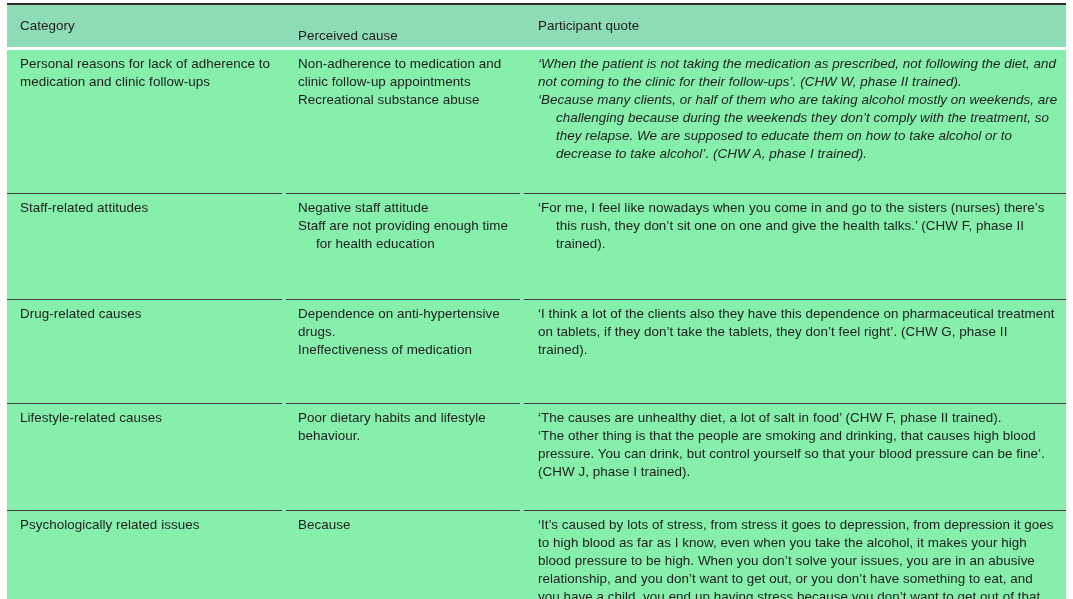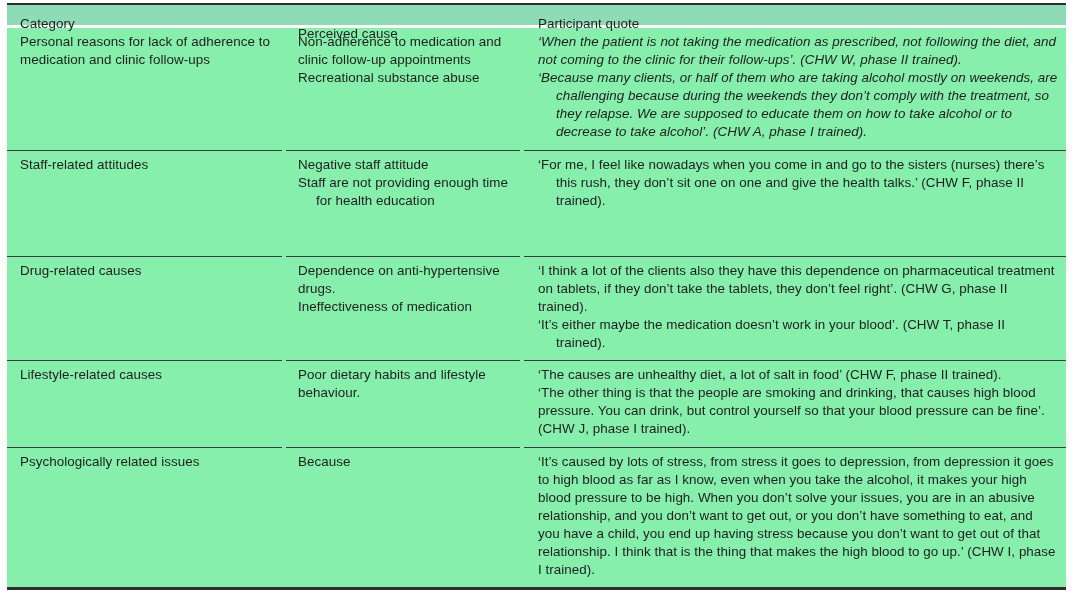--- a/index.html
+++ b/index.html
@@ -27,37 +27,37 @@
     line-height: 18px;
     letter-spacing: 0.05px;
   }
   .t-header, .t-row {
     display: grid;
     grid-template-columns: 275px 234px 1fr;
     column-gap: 4px;
   }
   .t-header {
     background: #8edcb5;
-    height: 20px;
+    height: 42px;
     align-items: center;
     margin-bottom: 3px; 
   }
   .t-header .hcell { padding: 0 8px 0 13px; }
   .t-header .hcell.c2 { padding-left: 12px; margin-top: 20px; }
   .t-header .hcell.c3 { padding-left: 14px; }
   .t-body { background: transparent; }
   .t-row { background: #86efac; }
   .t-row .cell {
     box-sizing: border-box;
     padding: 5px 10px 8px 13px;
   }
   .t-row .cell.c2 { padding-left: 12px; padding-right: 8px; }
   .t-row .cell.c3 { padding-left: 14px; padding-right: 8px; }
   
-  .t-row + .t-row .cell { border-top: 1px solid #3d3d3d; }
+  .t-row + .t-row .cell { border-top: 1px solid #3d3d3d; margin-top: 21px; }
   .t-row:nth-child(1) { min-height: 122px; }
   .t-row:nth-child(2) { min-height: 106px; }
   .t-row:nth-child(3) { min-height: 104px; }
   .t-row:nth-child(4) { min-height: 87px; }
   .t-row:nth-child(5) { min-height: 134px; }
   p { margin: 0; }
   .hang { padding-left: 18px; text-indent: -18px; }
   .attrib { }
   .italic { font-style: italic; }
 </style>
@@ -101,21 +101,20 @@
   <div class="t-row">
     <div class="cell c1">
       <p class="category">Drug-related causes</p>
     </div>
     <div class="cell c2">
           <p class="cause">Dependence on anti-hypertensive drugs.</p>
           <p class="cause">Ineffectiveness of medication</p>
         </div>
     <div class="cell c3">
           <p class="quote">‘I think a lot of the clients also they have this dependence on pharmaceutical treatment on tablets, if they don’t take the tablets, they don’t feel right’. <span class="attrib">(CHW G, phase II trained).</span></p>
-          <p class="quote hang">‘It’s either maybe the medication doesn’t work in your blood’. <span class="attrib">(CHW T, phase II trained).</span></p>
         </div>
   </div>
 
   <div class="t-row">
     <div class="cell c1">
       <p class="category">Lifestyle-related causes</p>
     </div>
     <div class="cell c2">
           <p class="cause">Poor dietary habits and lifestyle behaviour.</p>
         </div>

